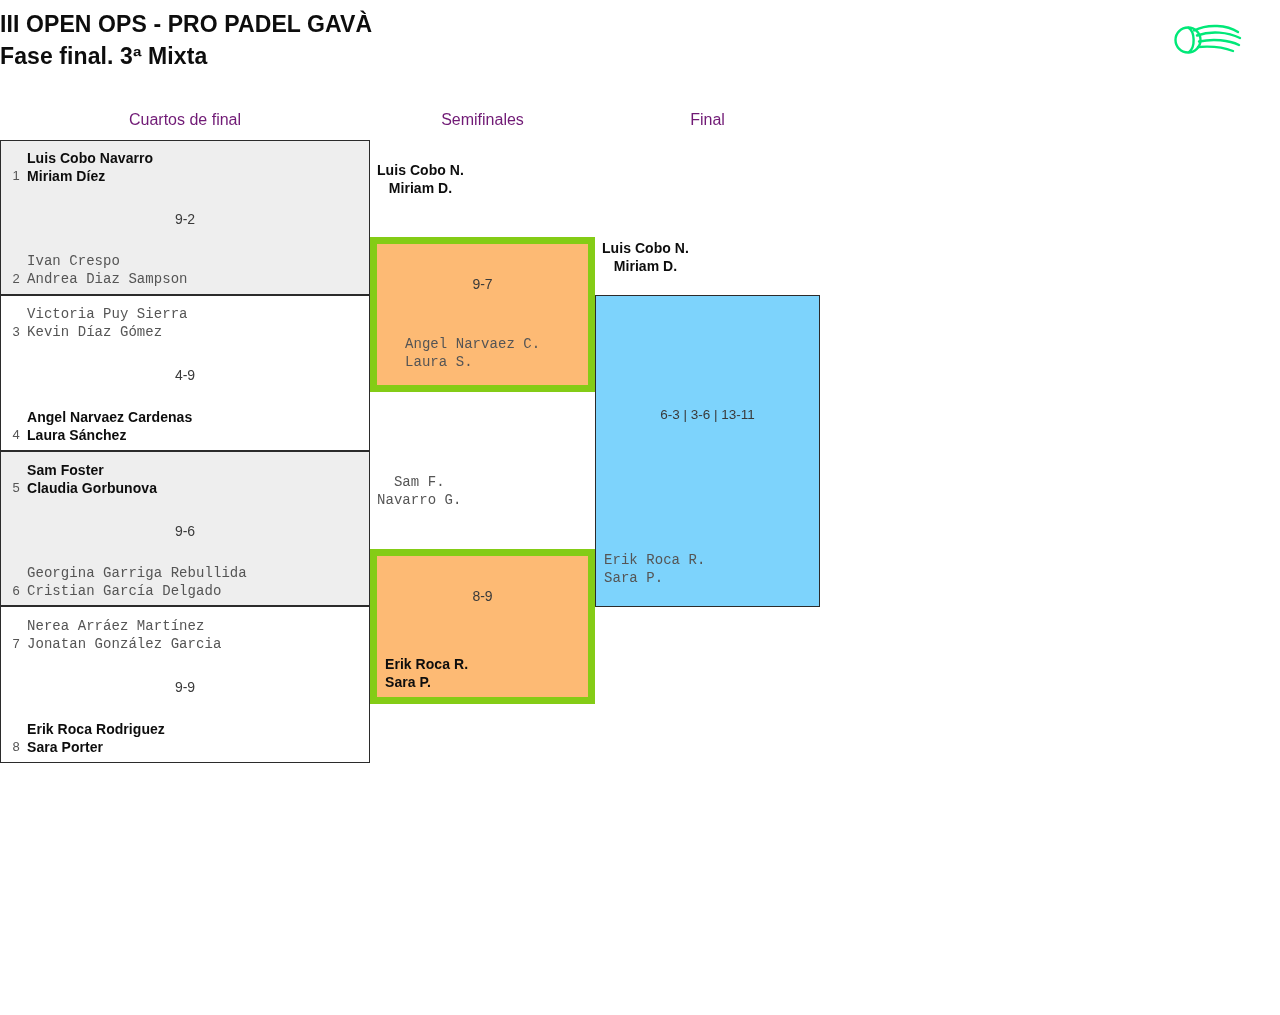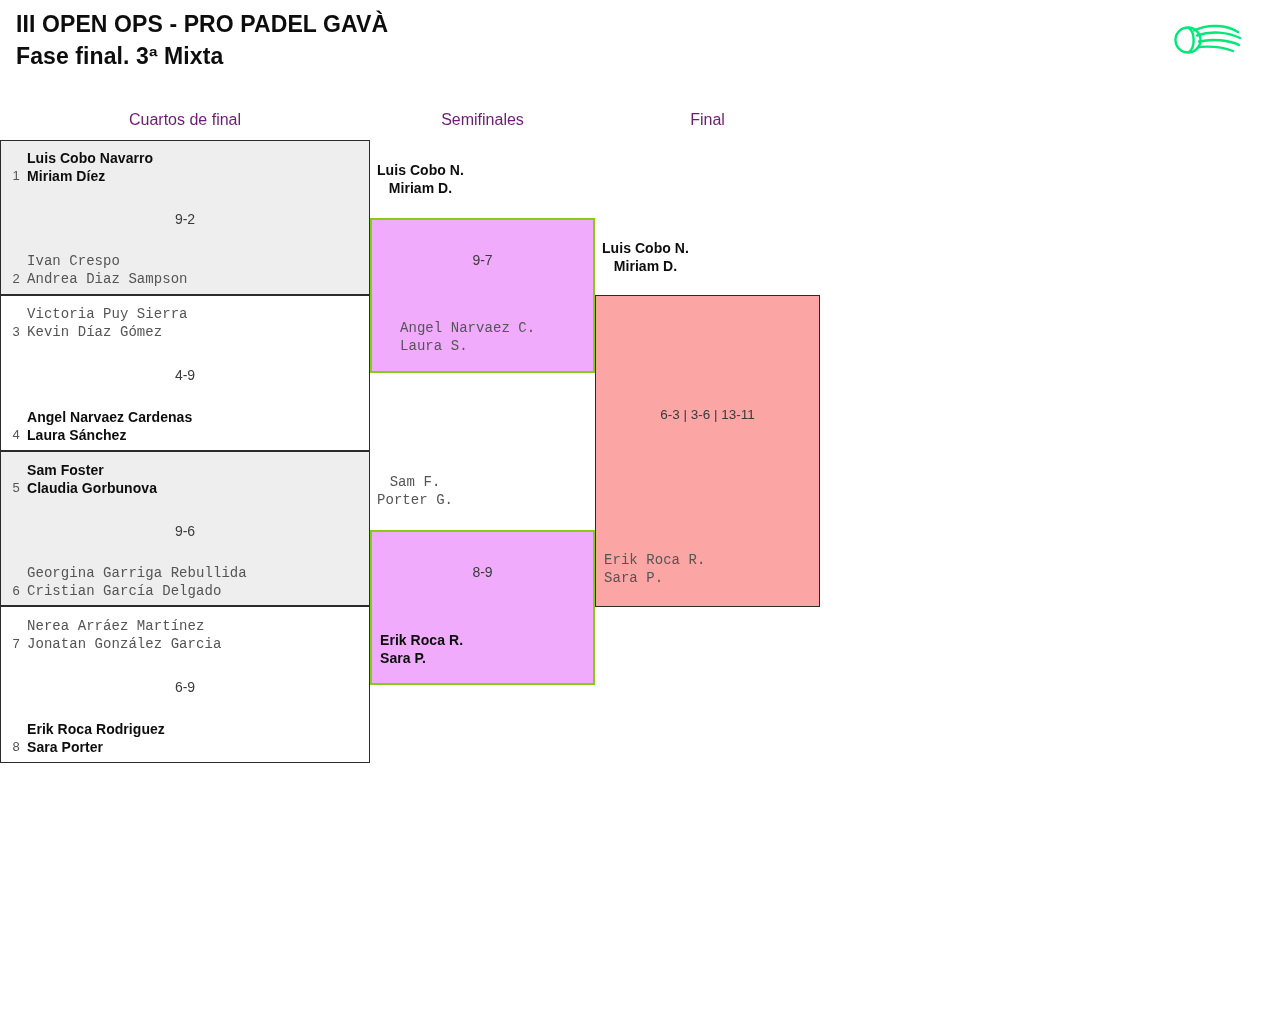--- a/index.html
+++ b/index.html
@@ -25,21 +25,20 @@
     top: 8px;
     width: 900px;
   }
   .title-line {
     font-size: 23px;
     font-weight: bold;
     line-height: 32px;
     letter-spacing: 0.1px;
     color: #0d0d0d;
     white-space: nowrap;
-    padding-left: 16px;
   }
 
   #brand-logo {
     position: absolute;
     right: 36px;
     top: 16px;
     width: 72px;
     height: 44px;
   }
 
@@ -76,28 +75,29 @@
     border: 1px solid #2b2b2b;
     border-top: 1px solid #2b2b2b;
   }
   .match.qf.shaded { background: #eeeeee; }
   .match.qf.plain  { background: #ffffff; }
 
   
   .match.sf {
     left: 370px;
     width: 225px;
-    border: 2px solid #84cc16;
-    background: #f0abfc;
+    border: 7px solid #84cc16;
+    background: #fdba74;
+    margin-top: 19px;
   }
   .match.fn {
     left: 595px;
     width: 225px;
     border: 1px solid #2b2b2b;
-    background: #fca5a5;
+    background: #7dd3fc;
   }
 
   
   .team {
     position: absolute;
     left: 0px;
     width: 100%;
     padding-left: 26px;
     padding-right: 8px;
   }
@@ -217,41 +217,41 @@
       <div class="pname">Cristian García Delgado</div>
     </div>
   </div>
 
   <div class="match qf plain" id="qf-3" style="top:606px; height:157px;">
     <div class="team loser" style="top:10px;">
       <span class="seed">7</span>
       <div class="pname">Nerea Arráez Martínez</div>
       <div class="pname">Jonatan González Garcia</div>
     </div>
-    <div class="score" style="top:71px;">6-9</div>
+    <div class="score" style="top:71px;">9-9</div>
     <div class="team winner" style="top:113px;">
       <span class="seed">8</span>
       <div class="pname">Erik Roca Rodriguez</div>
       <div class="pname">Sara Porter</div>
     </div>
   </div>
 
   <div class="advance winner" style="left:377px; top:161px;">
     <div class="pname">Luis Cobo N.</div>
     <div class="pname">Miriam D.</div>
   </div>
 
   <div class="advance loser" style="left:377px; top:473px;">
     <div class="pname">Sam F.</div>
-    <div class="pname">Porter G.</div>
+    <div class="pname">Navarro G.</div>
   </div>
 
   <div class="match sf" id="sf-0" style="top:218px; height:155px;">
     <div class="score" style="top:31px;">9-7</div>
-    <div class="team loser narrow" style="top:99px;padding-left:28px;">
+    <div class="team loser narrow" style="top:91px;padding-left:28px;">
       <div class="pname">Angel Narvaez C.</div>
       <div class="pname">Laura S.</div>
     </div>
   </div>
 
   <div class="match sf" id="sf-1" style="top:530px; height:155px;">
     <div class="score" style="top:31px;">8-9</div>
     <div class="team winner narrow" style="top:99px;">
       <div class="pname">Erik Roca R.</div>
       <div class="pname">Sara P.</div>

